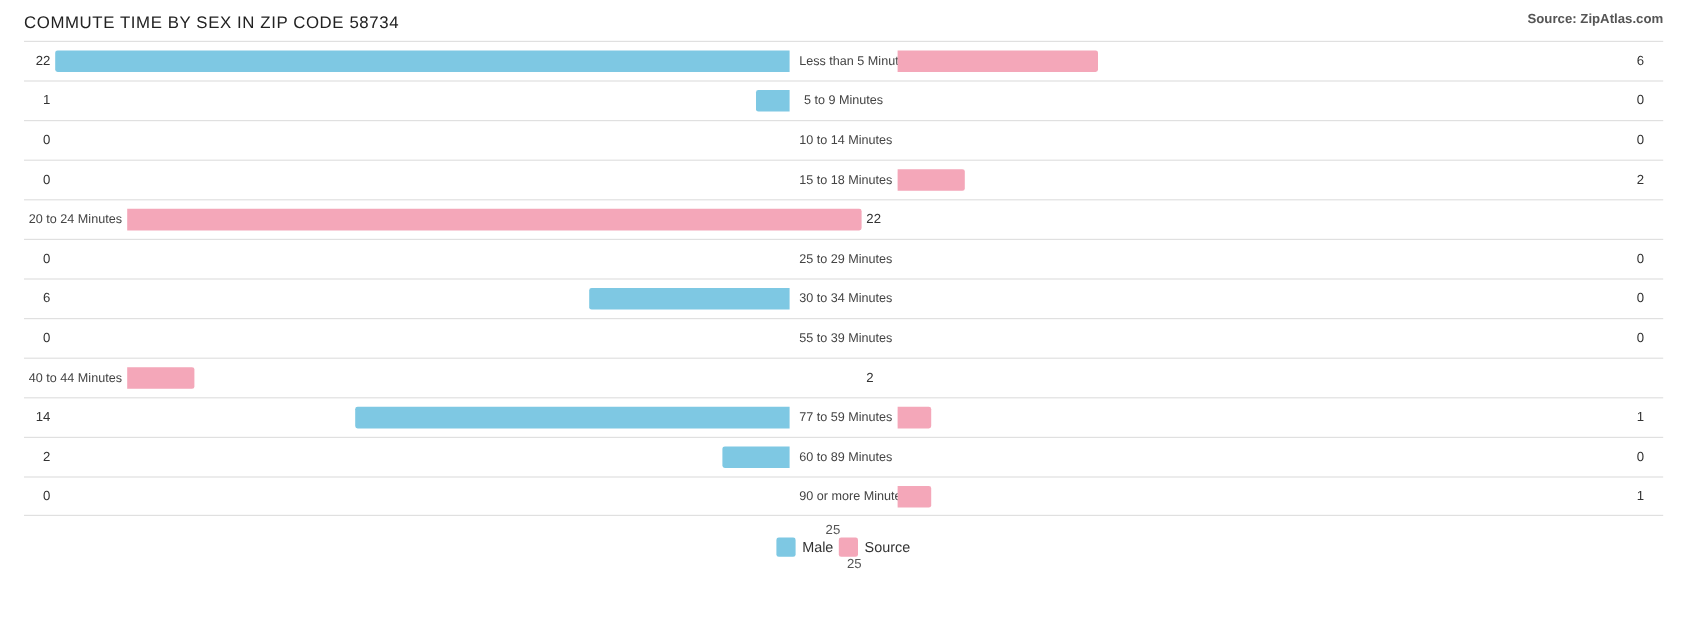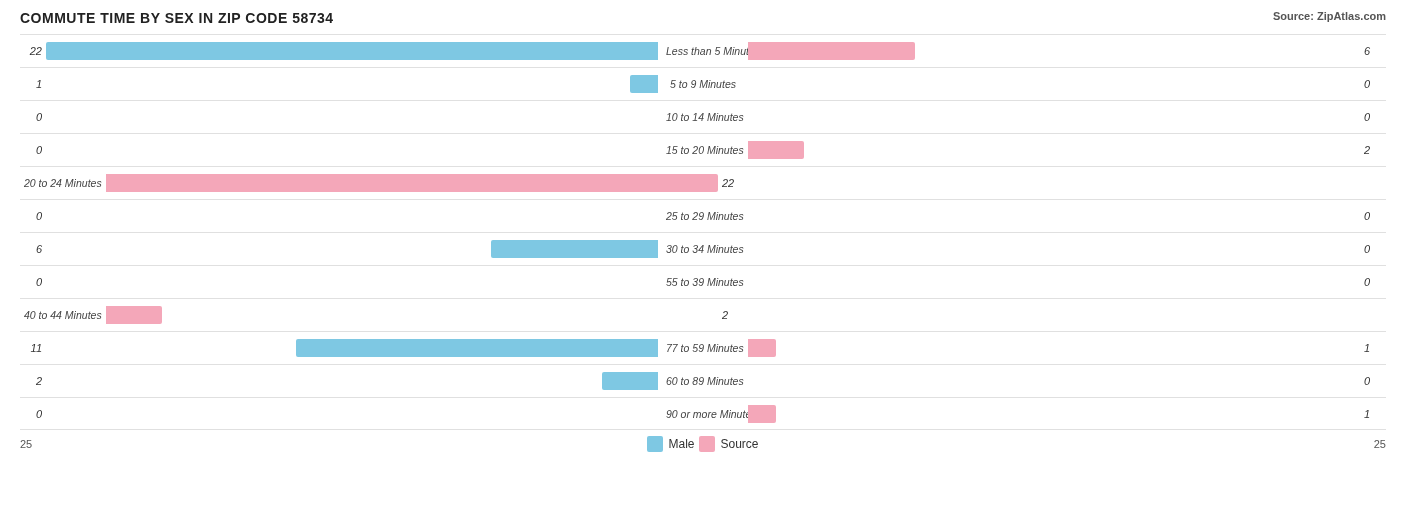--- a/index.html
+++ b/index.html
@@ -11,39 +11,38 @@
       padding: 10px 20px 20px 20px;
     }
     .header-row {
       display: flex;
       justify-content: space-between;
       align-items: flex-start;
       margin-bottom: 8px;
     }
     .chart-title {
       font-size: 14px;
-      font-weight: bold;
+      font-weight: normal;
       text-transform: uppercase;
       color: #222;
       letter-spacing: 0.5px;
     }
     .source-text {
       font-size: 11px;
       color: #555;
       font-weight: bold;
     }
     .chart-area {
       width: 100%;
     }
     .bar-row {
       display: flex;
       align-items: center;
       height: 33px;
       border-top: 1px solid #e0e0e0;
-      font-style: italic;
     }
     .bar-row:last-child {
       border-bottom: 1px solid #e0e0e0;
     }
     
     .left-side {
       display: flex;
       align-items: center;
       justify-content: flex-end;
       width: 47%;
@@ -105,20 +104,21 @@
       min-width: 22px;
       text-align: left;
       margin-left: 4px;
     }
     .footer-row {
       display: flex;
       justify-content: space-between;
       align-items: center;
       margin-top: 6px;
       padding: 0 0;
+      flex-direction: column;
     }
     .axis-label-left {
       font-size: 11px;
       color: #555;
       min-width: 30px;
     }
     .legend {
       display: flex;
       gap: 5px;
       justify-content: center;
@@ -198,21 +198,21 @@
         <span class="female-value">0</span>
       </div>
     </div>
     <div class="bar-row">
       <div class="left-side">
         <span class="male-value">0</span>
         <div class="male-bar-container">
           <div class="male-bar" style="width: 0%;"></div>
         </div>
       </div>
-      <div class="center-label">15 to 20 Minutes</div>
+      <div class="center-label">15 to 18 Minutes</div>
       <div class="right-side">
         <div class="female-bar-container">
           <div class="female-bar" style="width: 9.090909090909092%;"></div>
         </div>
         <span class="female-value">2</span>
       </div>
     </div>
     <div class="bar-row">
       <div class="center-label">20 to 24 Minutes</div>
       <div class="right-side">
@@ -271,21 +271,21 @@
       <div class="center-label">40 to 44 Minutes</div>
       <div class="right-side">
         <div class="female-bar-container">
           <div class="female-bar" style="width: 9.090909090909092%;"></div>
         </div>
         <span class="female-value">2</span>
       </div>
     </div>
     <div class="bar-row">
       <div class="left-side">
-        <span class="male-value">11</span>
+        <span class="male-value">14</span>
         <div class="male-bar-container">
           <div class="male-bar" style="width: 59.09090909090909%;"></div>
         </div>
       </div>
       <div class="center-label">77 to 59 Minutes</div>
       <div class="right-side">
         <div class="female-bar-container">
           <div class="female-bar" style="width: 4.545454545454546%;"></div>
         </div>
         <span class="female-value">1</span>

